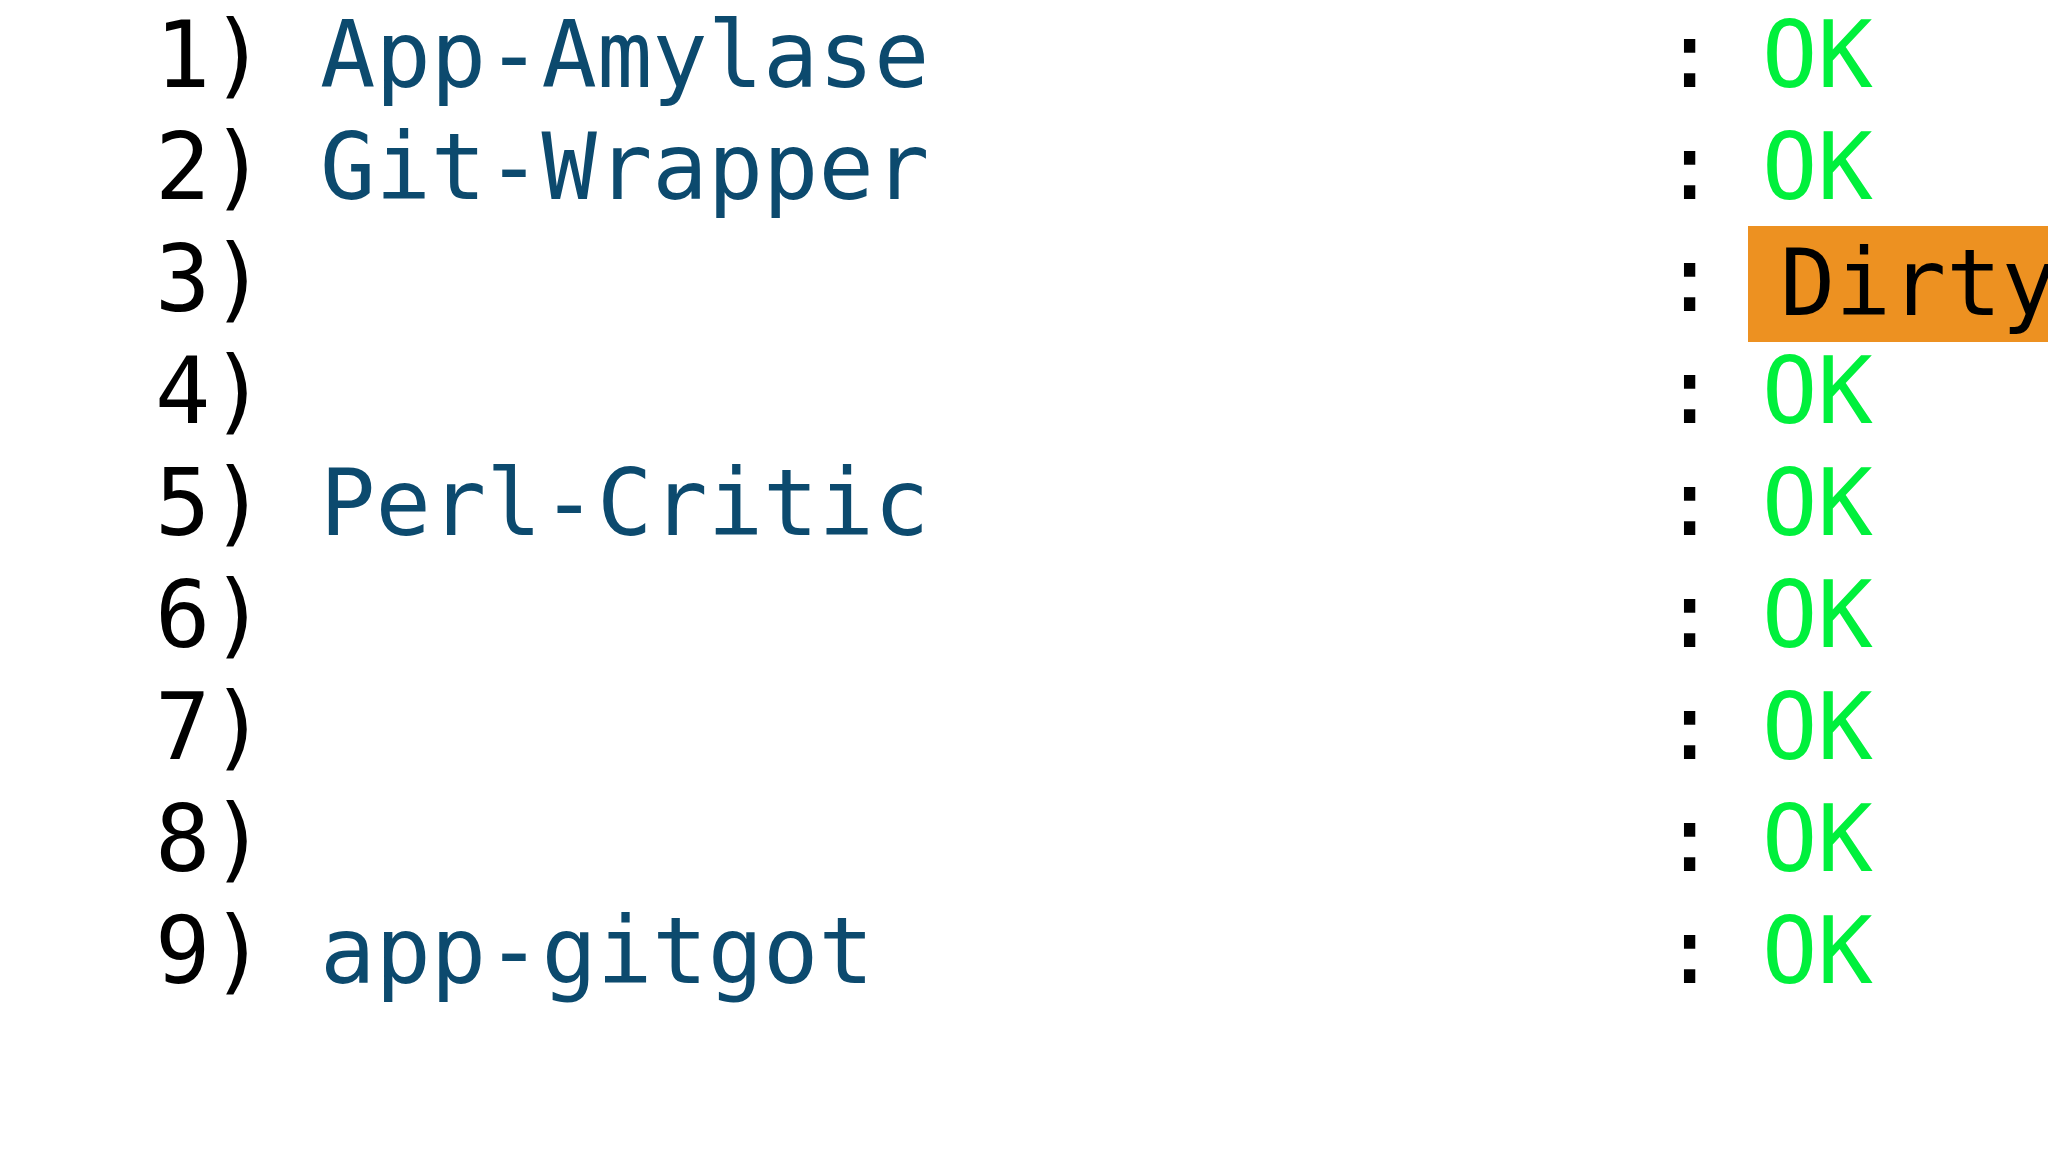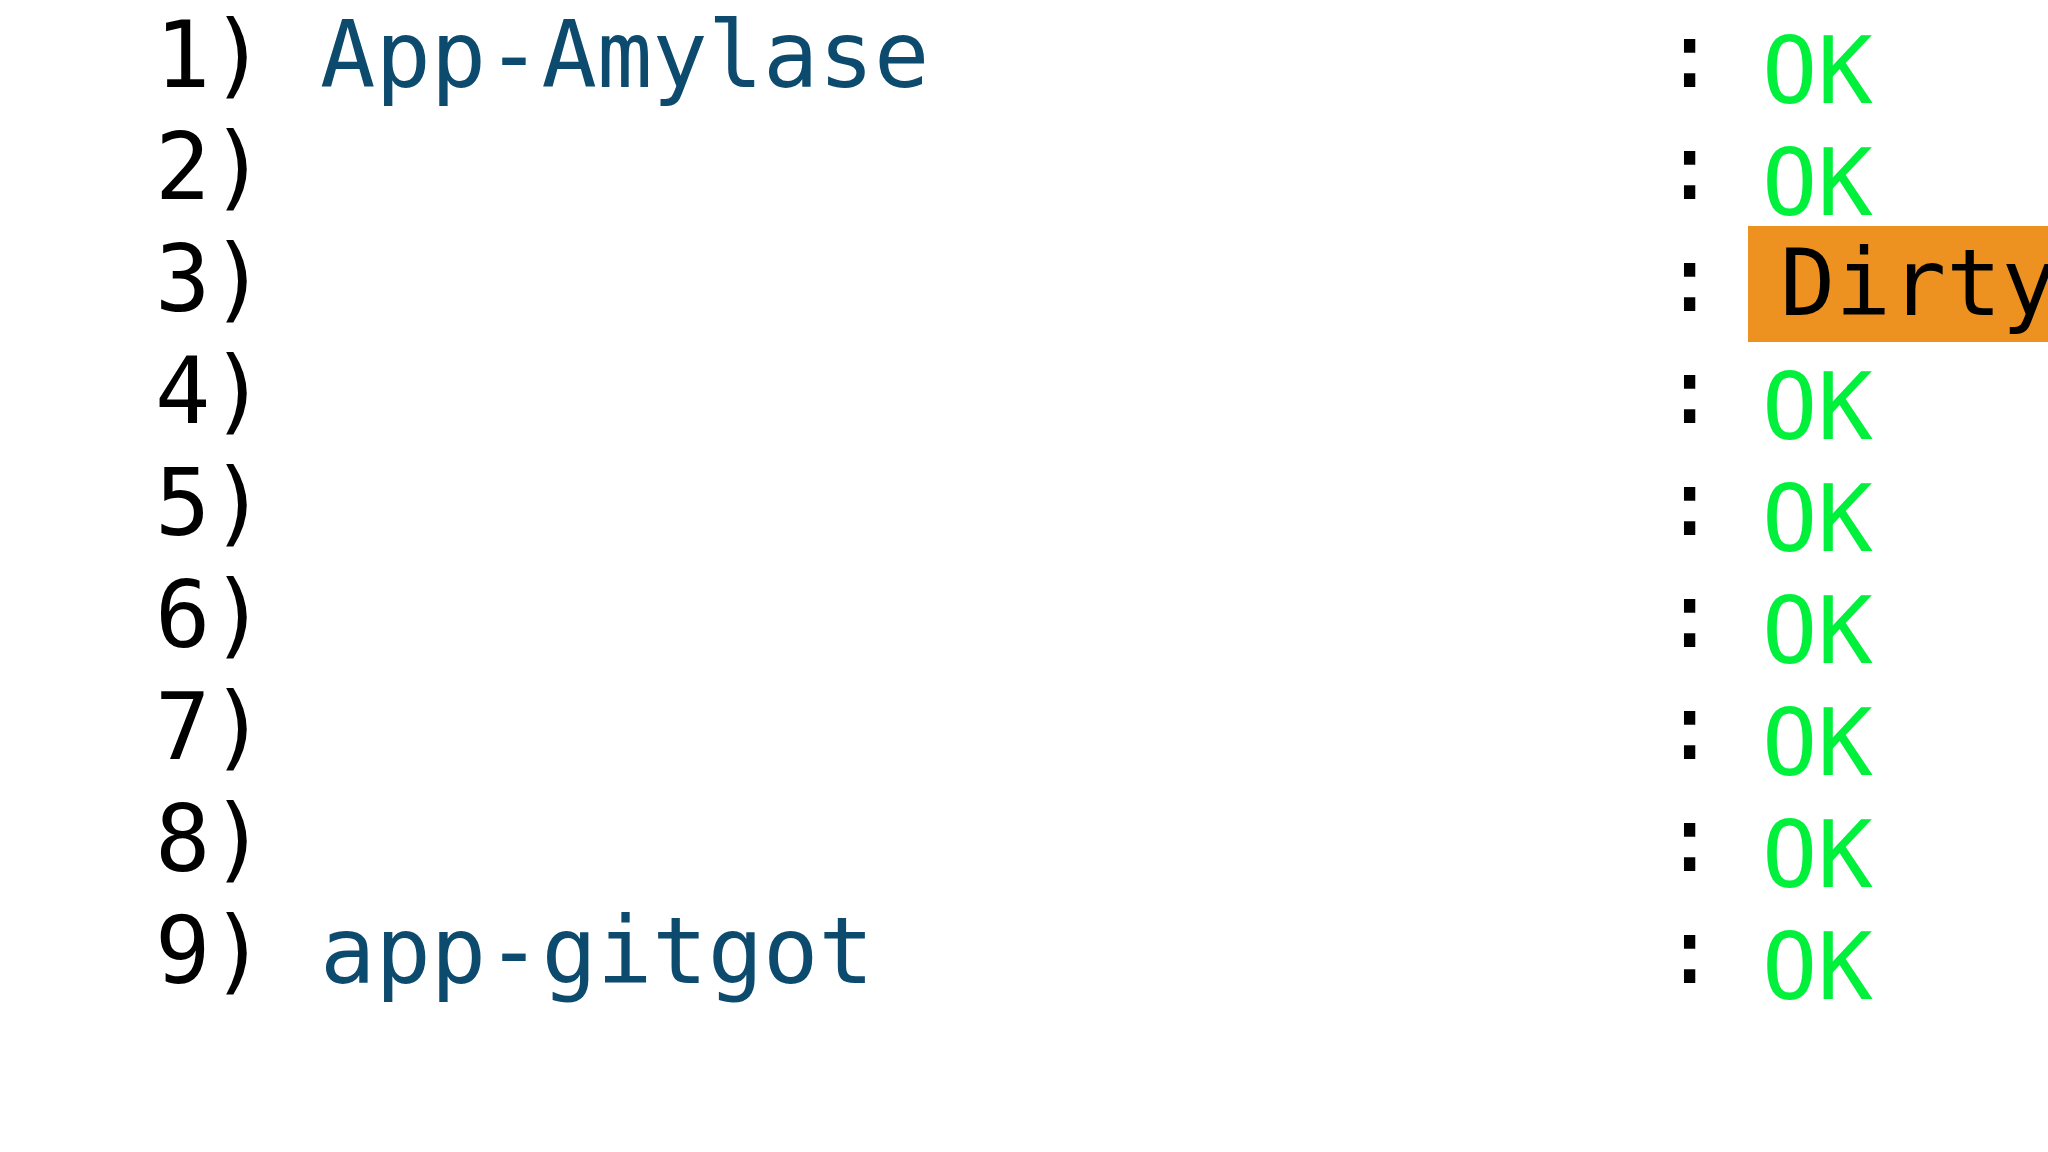--- a/index.html
+++ b/index.html
@@ -63,21 +63,20 @@
     color: #000000;
   }
 
   .status {
     position: absolute;
     left: 1762px;
     top: 0;
     font-size: 92px;
     line-height: 112px;
     color: #000000;
-    margin-top: 16px;
   }
 
   .status.ok {
     color: #00f03c;
   }
 
   
   .hl {
     position: absolute;
     left: 1748px;
@@ -104,37 +103,39 @@
 <div id="screen">
   <div id="list">
       <div class="row" style="top: 0px;">
         <span class="idx">1)</span>
         <span class="name">App-Amylase</span>
         <span class="sep">:</span>
         <span class="status ok">OK</span>
       </div>
       <div class="row" style="top: 0px;">
         <span class="idx">2)</span>
+        <span class="name">Git-Wrapper</span>
         <span class="sep">:</span>
         <span class="status ok">OK</span>
       </div>
       <div class="row" style="top: 0px;">
         <span class="idx">3)</span>
         <span class="sep">:</span>
         <span class="hl">
           <span class="hl-label">Dirty</span>
         </span>
       </div>
       <div class="row" style="top: 0px;">
         <span class="idx">4)</span>
         <span class="sep">:</span>
         <span class="status ok">OK</span>
       </div>
       <div class="row" style="top: 0px;">
         <span class="idx">5)</span>
+        <span class="name">Perl-Critic</span>
         <span class="sep">:</span>
         <span class="status ok">OK</span>
       </div>
       <div class="row" style="top: 0px;">
         <span class="idx">6)</span>
         <span class="sep">:</span>
         <span class="status ok">OK</span>
       </div>
       <div class="row" style="top: 0px;">
         <span class="idx">7)</span>

